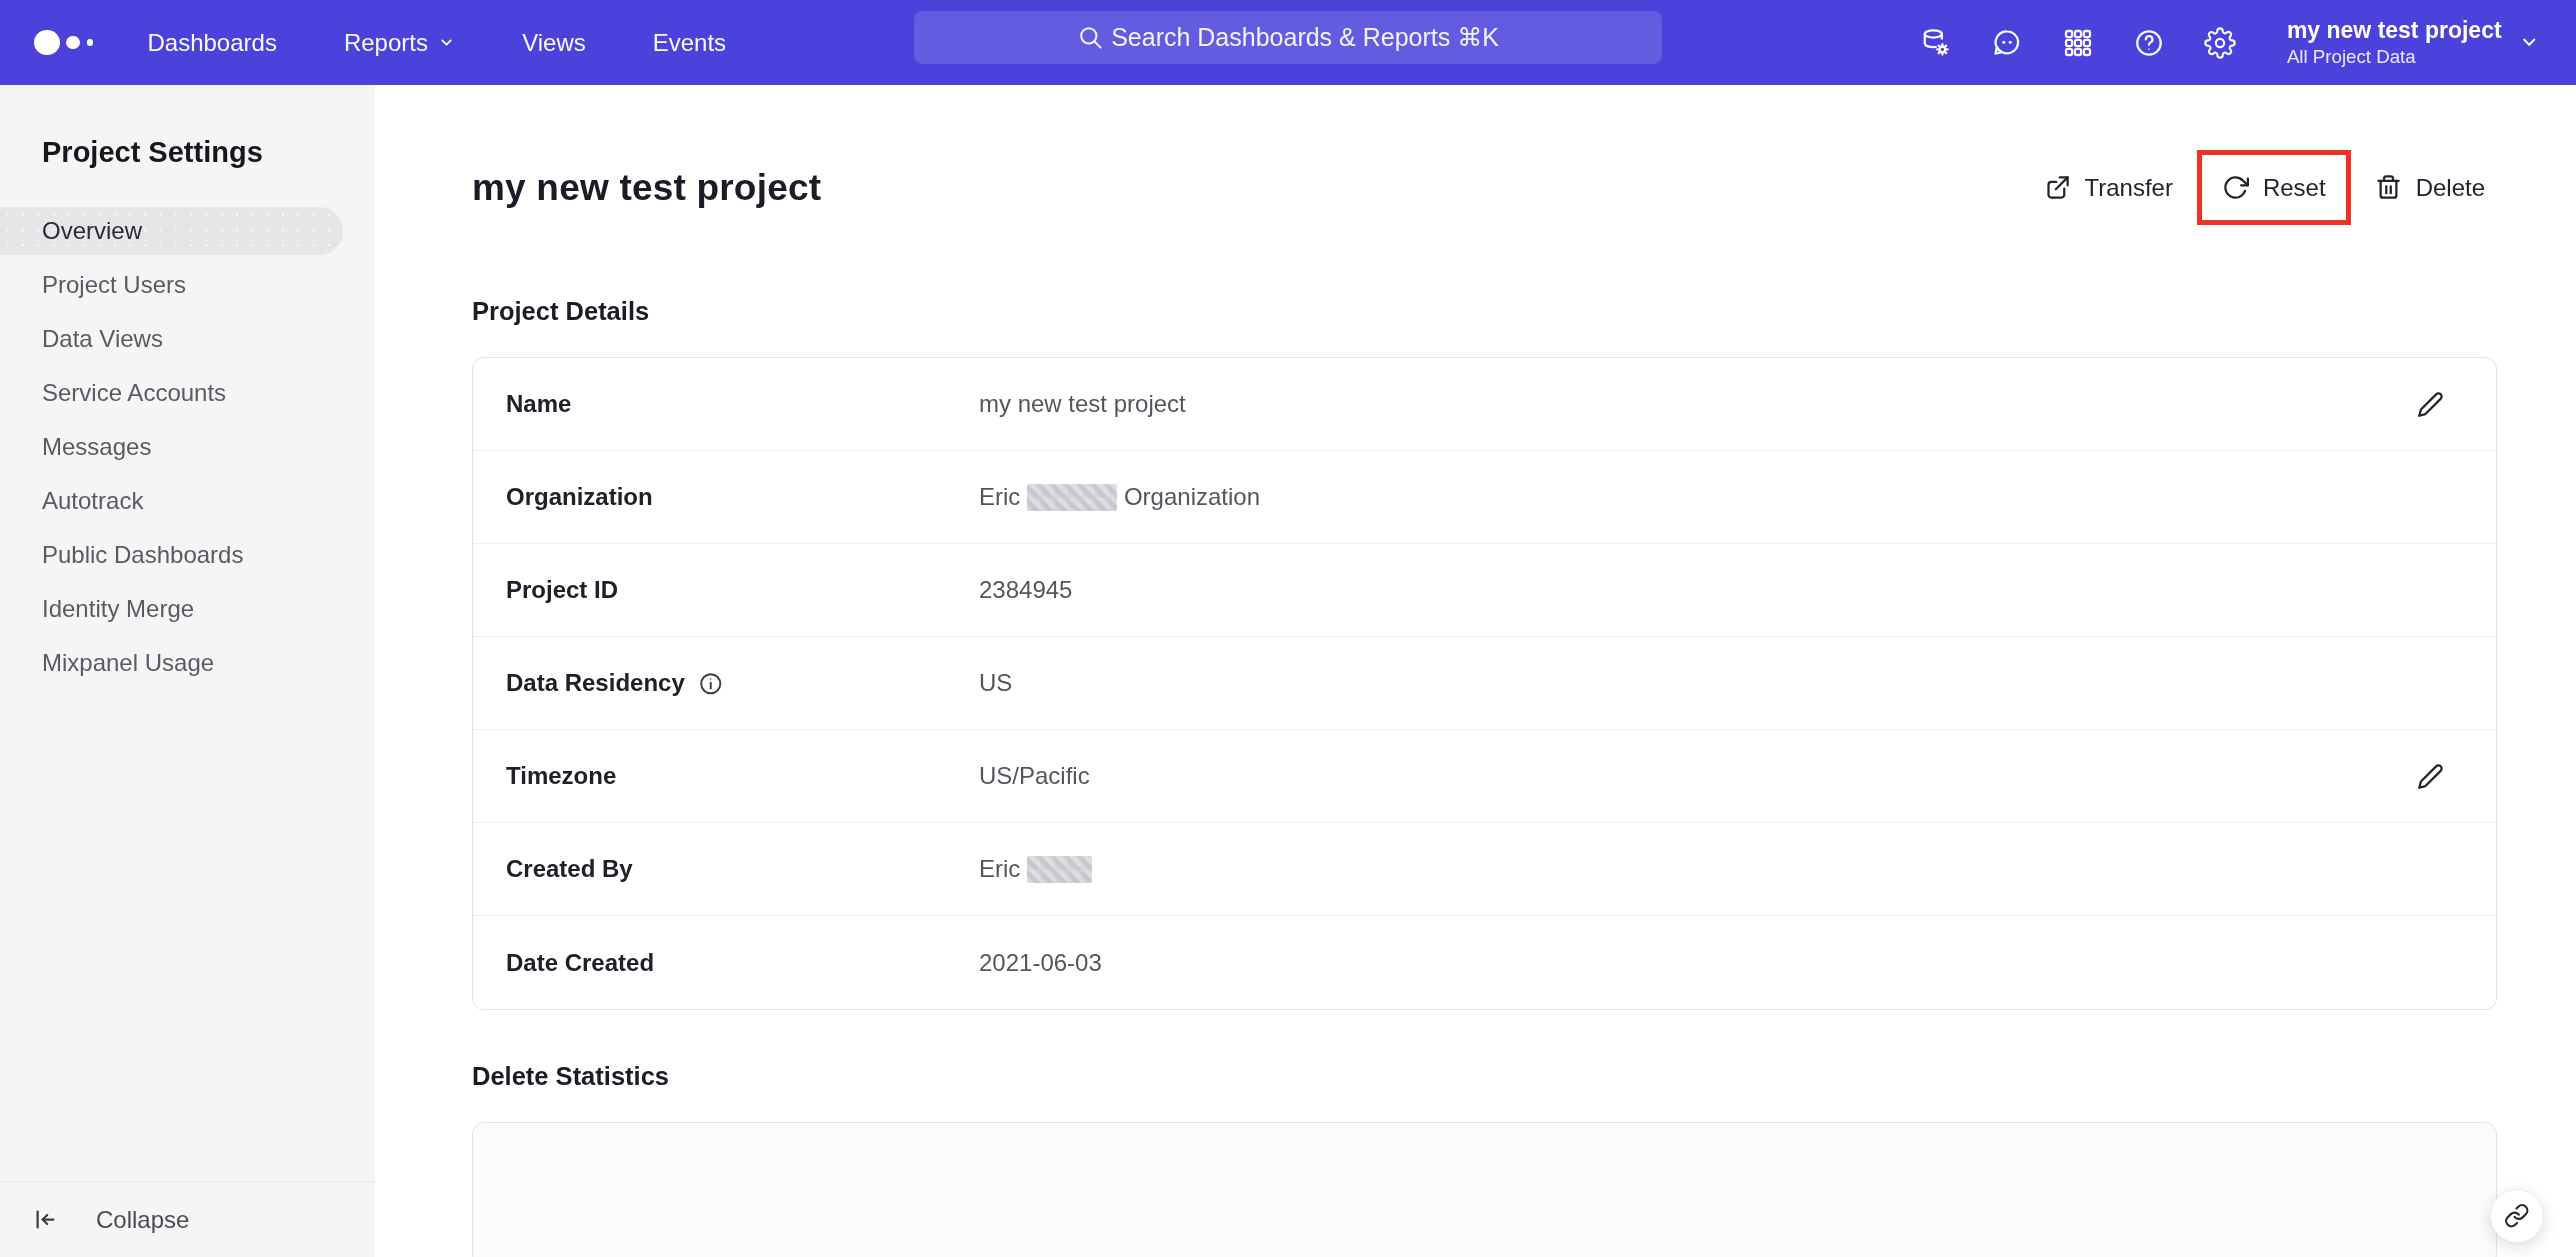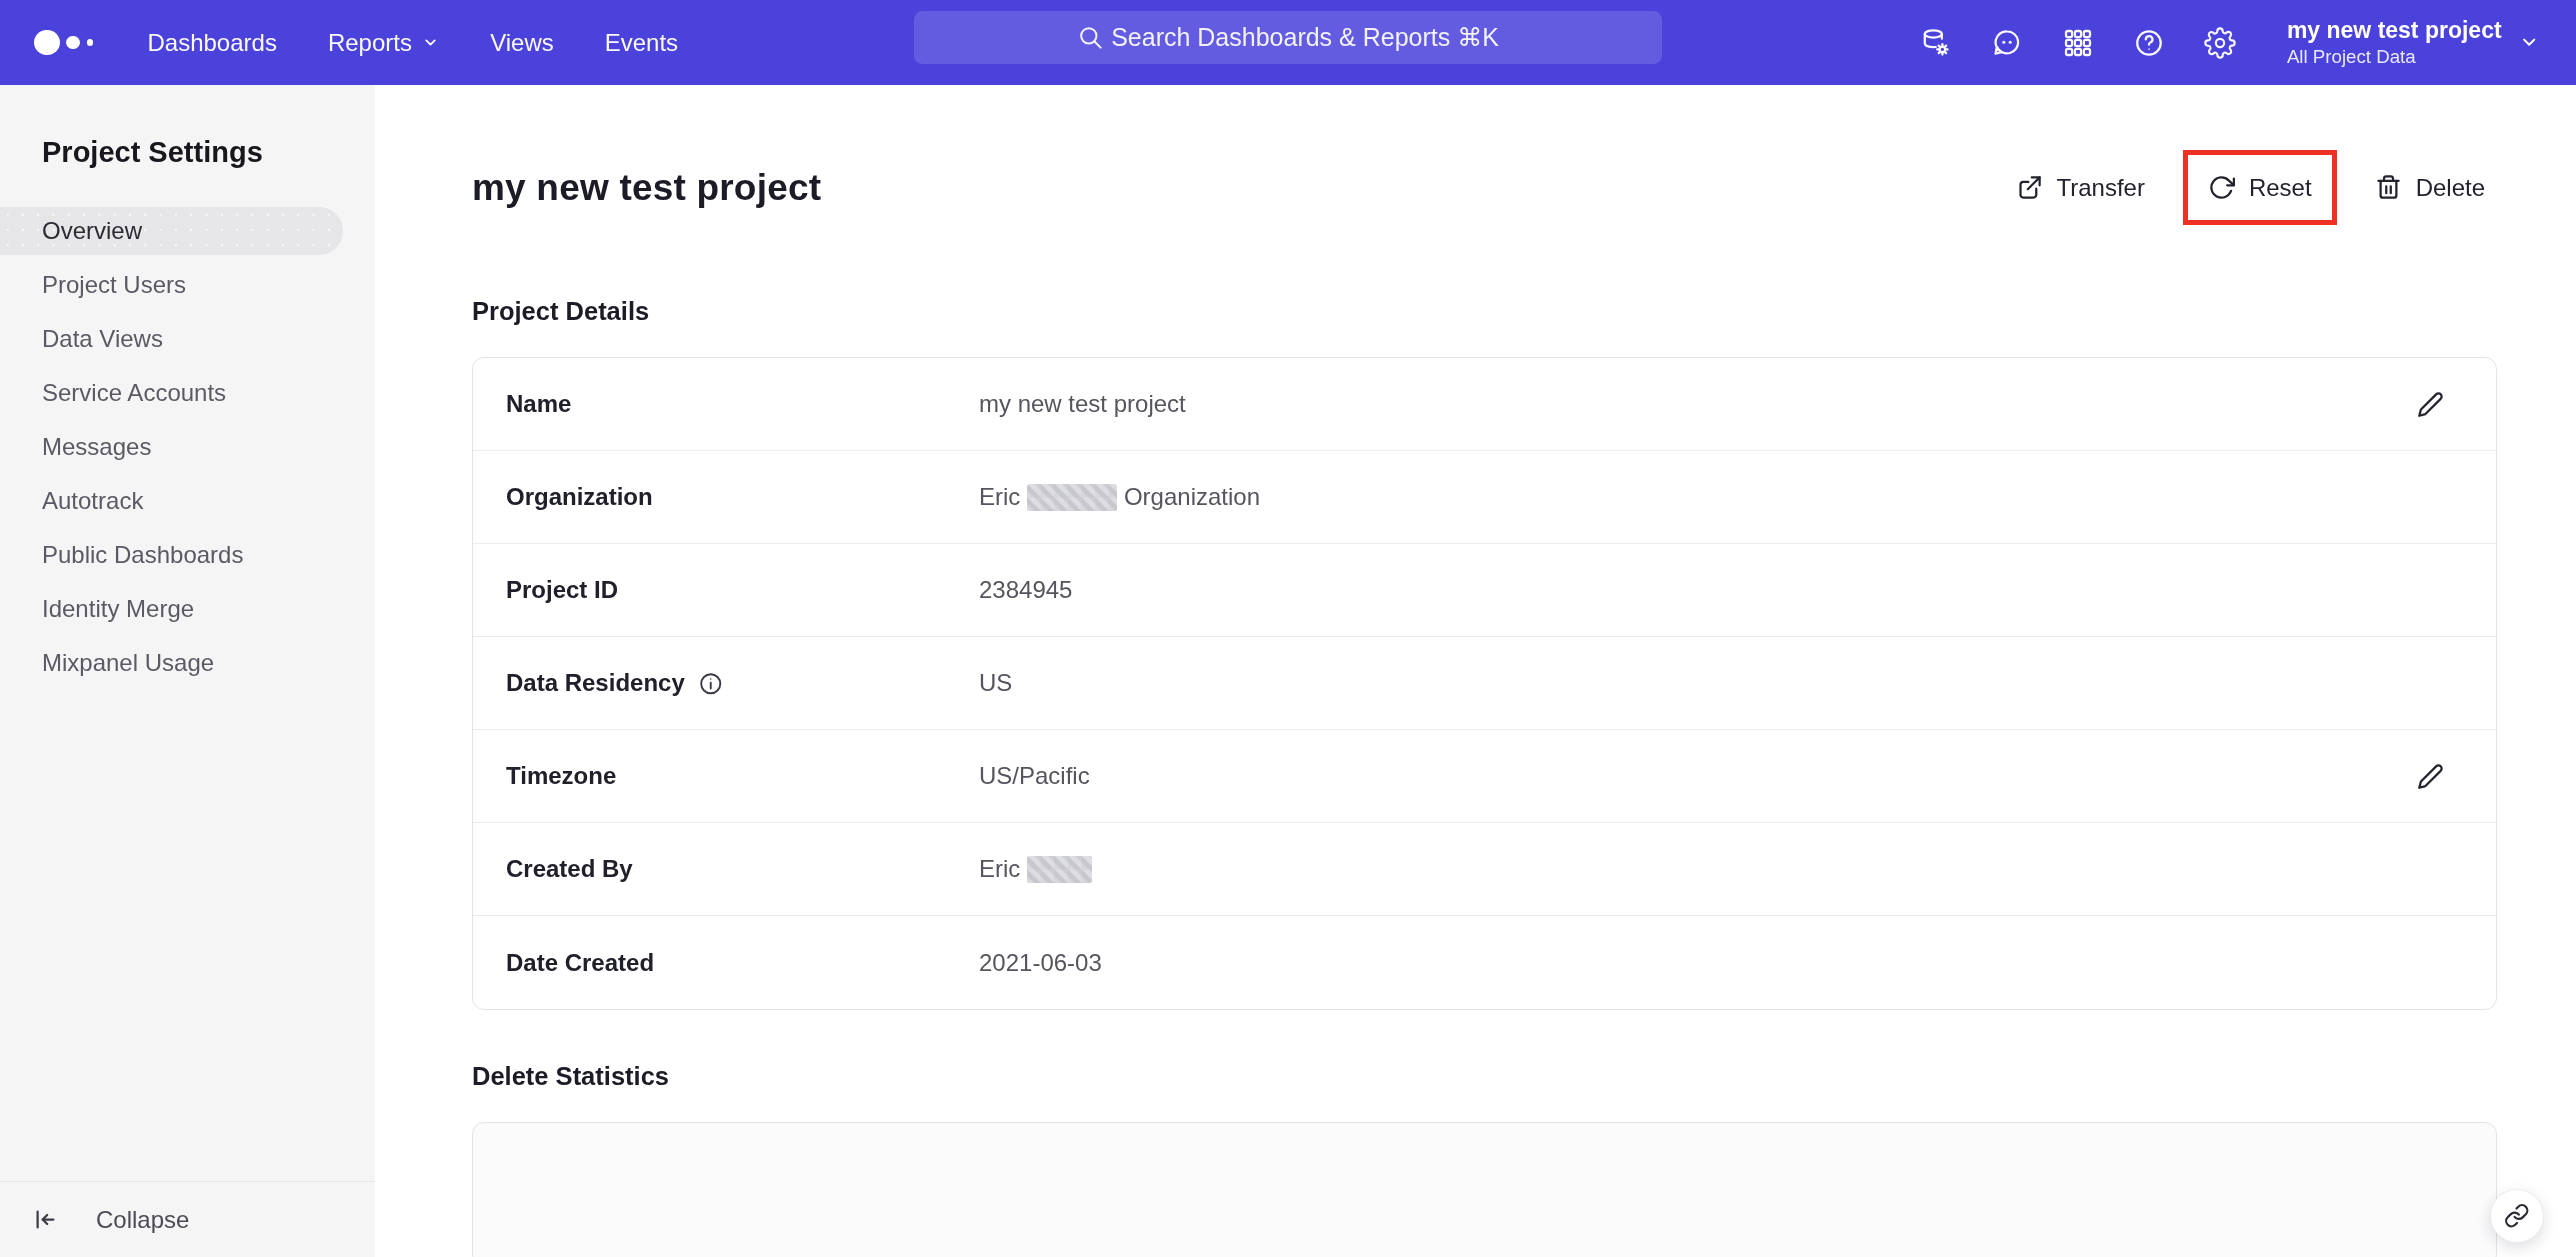--- a/index.html
+++ b/index.html
@@ -7,21 +7,21 @@
   body { font-family:"Liberation Sans", sans-serif; background:#fff; position:relative; color:#23232e; }
   svg { display:block; }
 
   
   .topnav { position:absolute; top:0; left:0; width:2576px; height:85px; background:#4a42db;
             display:flex; align-items:center; padding:0 37px 0 34px; z-index:20; }
   .logo { display:flex; align-items:center; gap:6.8px; margin-right:54px; }
   .logo .d1 { width:25.5px; height:25.5px; border-radius:50%; background:#fff; }
   .logo .d2 { width:13.6px; height:13.6px; border-radius:50%; background:#fff; }
   .logo .d3 { width:6.8px;  height:6.8px;  border-radius:50%; background:#fff; }
-  .nav-items { display:flex; align-items:flex-start; gap:51px; }
+  .nav-items { display:flex; align-items:flex-start; gap:67px; }
   .nav-item { display:flex; align-items:center; gap:10.2px; font-size:24px; font-weight:500;
               color:rgba(255,255,255,.97); cursor:pointer; white-space:nowrap; }
   .searchbar { position:absolute; left:50%; top:11px; transform:translateX(-50%);
                width:748px; height:53px; border-radius:8.5px; background:rgba(255,255,255,.14);
                display:flex; align-items:center; justify-content:center; gap:7px;
                color:rgba(255,255,255,.92); font-size:25px; cursor:text; }
   .nav-right { margin-left:auto; display:flex; align-items:center; gap:39px; }
   .nav-icon { width:32px; height:32px; color:#fff; opacity:.96; cursor:pointer; }
   .switcher { display:flex; align-items:center; gap:17px; margin-left:12px; cursor:pointer; }
   .switcher-text { display:flex; flex-direction:column; line-height:1.25; }
@@ -41,21 +41,21 @@
   .sidebar-footer { position:absolute; left:0; right:0; bottom:0; height:76px;
                border-top:0.8px solid #e7e7ea; display:flex; align-items:center; gap:37px;
                padding-left:32px; font-size:24px; color:#4b4b55; cursor:pointer; }
   .collapse-icon { width:27px; height:27px; color:#3c3c46; }
 
   
   .main { position:absolute; left:375px; top:85px; right:0; bottom:0; background:#fff; overflow:hidden; }
   .content { margin-left:97px; width:2025px; }
   .page-header { display:flex; align-items:center; justify-content:space-between; margin-top:65px; }
   .page-title { font-size:37px; font-weight:700; color:#1c1c26; letter-spacing:0.2px; }
-  .actions { display:flex; align-items:center; gap:26px; }
+  .actions { display:flex; align-items:center; gap:12px; }
   .action-btn { display:flex; align-items:center; gap:13.6px; font-size:24px; font-weight:500;
                 color:#23232e; background:none; border:none; font-family:inherit;
                 padding:0 12px; cursor:pointer; }
   .action-btn .a-icon { width:27px; height:27px; color:#23232e; }
   .annotation-box { border:5.1px solid #ee3124; padding:18.7px 20.4px; display:flex; align-items:center; }
   .annotation-box .action-btn { padding:0;justify-content:flex-end; }
 
   .section-heading { font-size:25.5px; font-weight:700; color:#1c1c26; }
   .heading-details { margin-top:72px; }
   .details-card { margin-top:31px; width:2025px; border:0.8px solid #e3e3e7; border-radius:12px;

